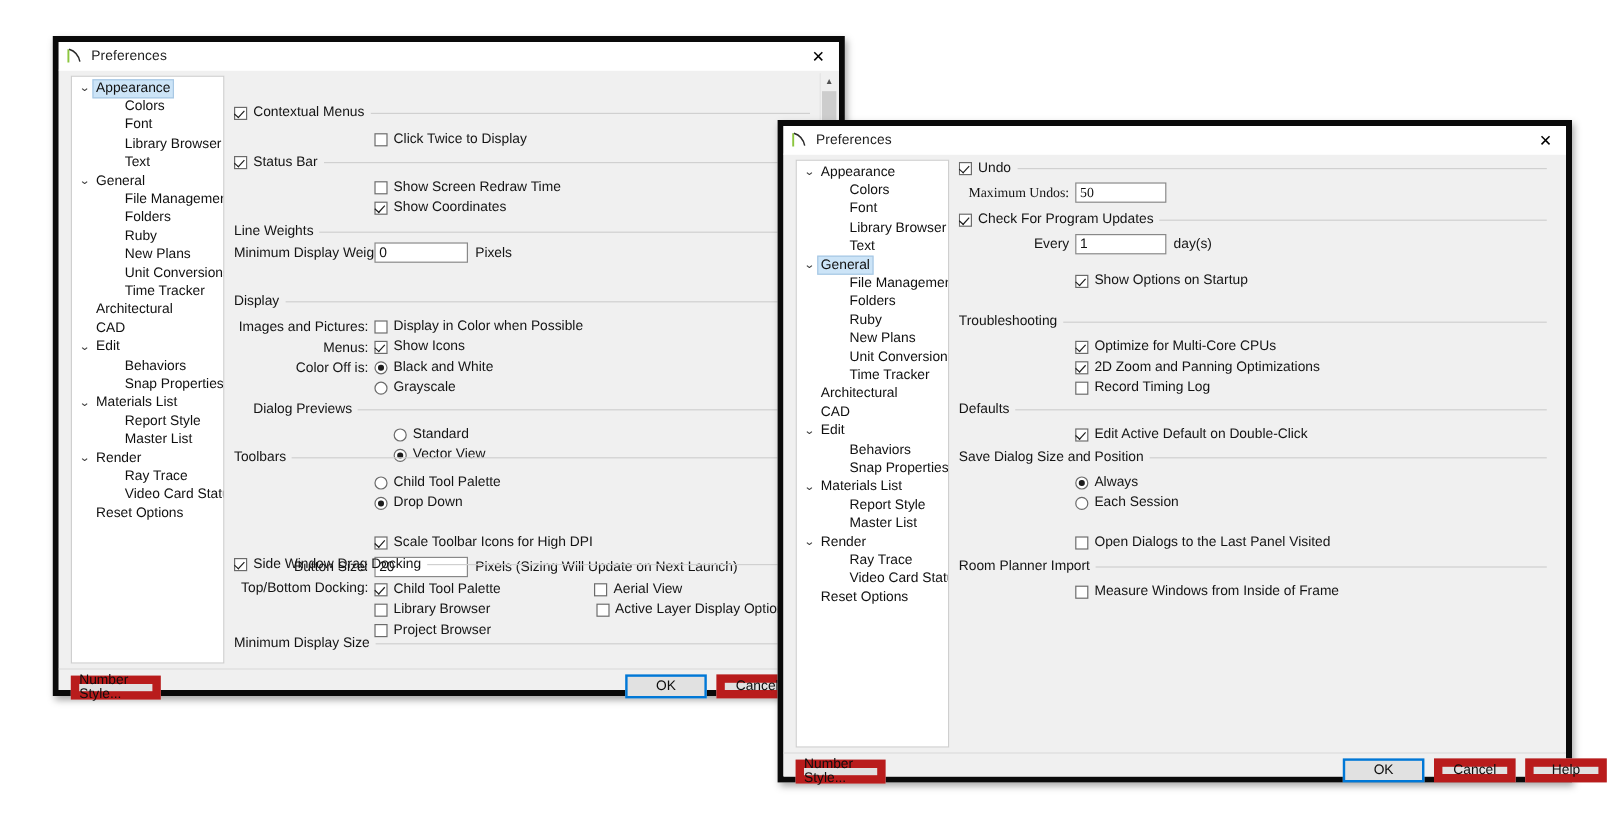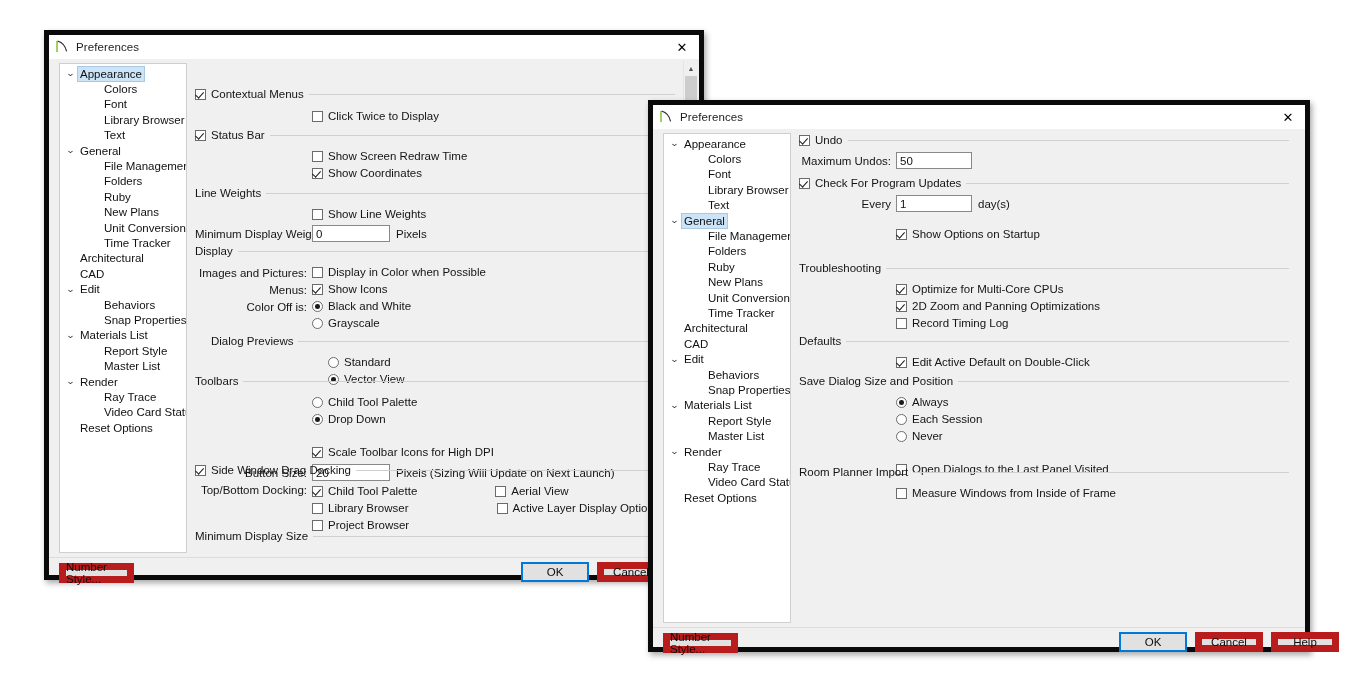--- a/index.html
+++ b/index.html
@@ -276,24 +276,20 @@
             <div class="row" style="padding-left:117px;">
               <span class="cb on"></span>
               <span class="ctl-lbl">Show Coordinates</span>
             </div>
           </div>
 
           <div class="grp" style="position:absolute; left:0; top:127px; right:8px;">
             <div class="grp-head">
               <span class="gh-text">Line Weights</span>
               <span class="gh-line"></span>
-            </div>
-            <div class="row" style="margin-top:6px; padding-left:117px;">
-              <span class="cb"></span>
-              <span class="ctl-lbl">Show Line Weights</span>
             </div>
             <div class="row" style="margin-top:2px;">
               <span class="row-lbl" style="width:112px;">Minimum Display Weight:</span>
               <span class="txtbox" style="width:78px; margin-left:5px;">0</span>
               <span class="unit">Pixels</span>
             </div>
           </div>
 
           <div class="grp" style="position:absolute; left:0; top:185px; right:8px;">
             <div class="grp-head">
@@ -518,21 +514,21 @@
           </div>
 
         <div class="panel" style="left:146px; top:0px; right:10px; bottom:28px;">
 
           <div class="grp" style="position:absolute; left:0; top:4px; right:6px;">
             <div class="grp-head">
               <span class="cb on"></span>
               <span class="gh-text">Undo</span>
               <span class="gh-line"></span>
             </div>
-            <div class="row" style="margin-top:5px;">
+            <div class="row" style="margin-top:5px;font-family:Liberation Serif, serif;">
               <span class="row-lbl" style="width:92px;">Maximum Undos:</span>
               <span class="txtbox" style="width:76px; margin-left:5px;">50</span>
             </div>
           </div>
 
           <div class="grp" style="position:absolute; left:0; top:47px; right:6px;">
             <div class="grp-head">
               <span class="cb on"></span>
               <span class="gh-text">Check For Program Updates</span>
               <span class="gh-line"></span>
@@ -586,24 +582,20 @@
               <span class="gh-text">Save Dialog Size and Position</span>
               <span class="gh-line"></span>
             </div>
             <div class="row" style="margin-top:6px; padding-left:97px;">
               <span class="rb on"></span>
               <span class="ctl-lbl">Always</span>
             </div>
             <div class="row" style="padding-left:97px;">
               <span class="rb"></span>
               <span class="ctl-lbl">Each Session</span>
-            </div>
-            <div class="row" style="padding-left:97px;">
-              <span class="rb"></span>
-              <span class="ctl-lbl">Never</span>
             </div>
             <div class="row" style="padding-left:97px;margin-top:16px;">
               <span class="cb"></span>
               <span class="ctl-lbl">Open Dialogs to the Last Panel Visited</span>
             </div>
           </div>
 
           <div class="grp" style="position:absolute; left:0; top:336px; right:6px;">
             <div class="grp-head">
               <span class="gh-text">Room Planner Import</span>

